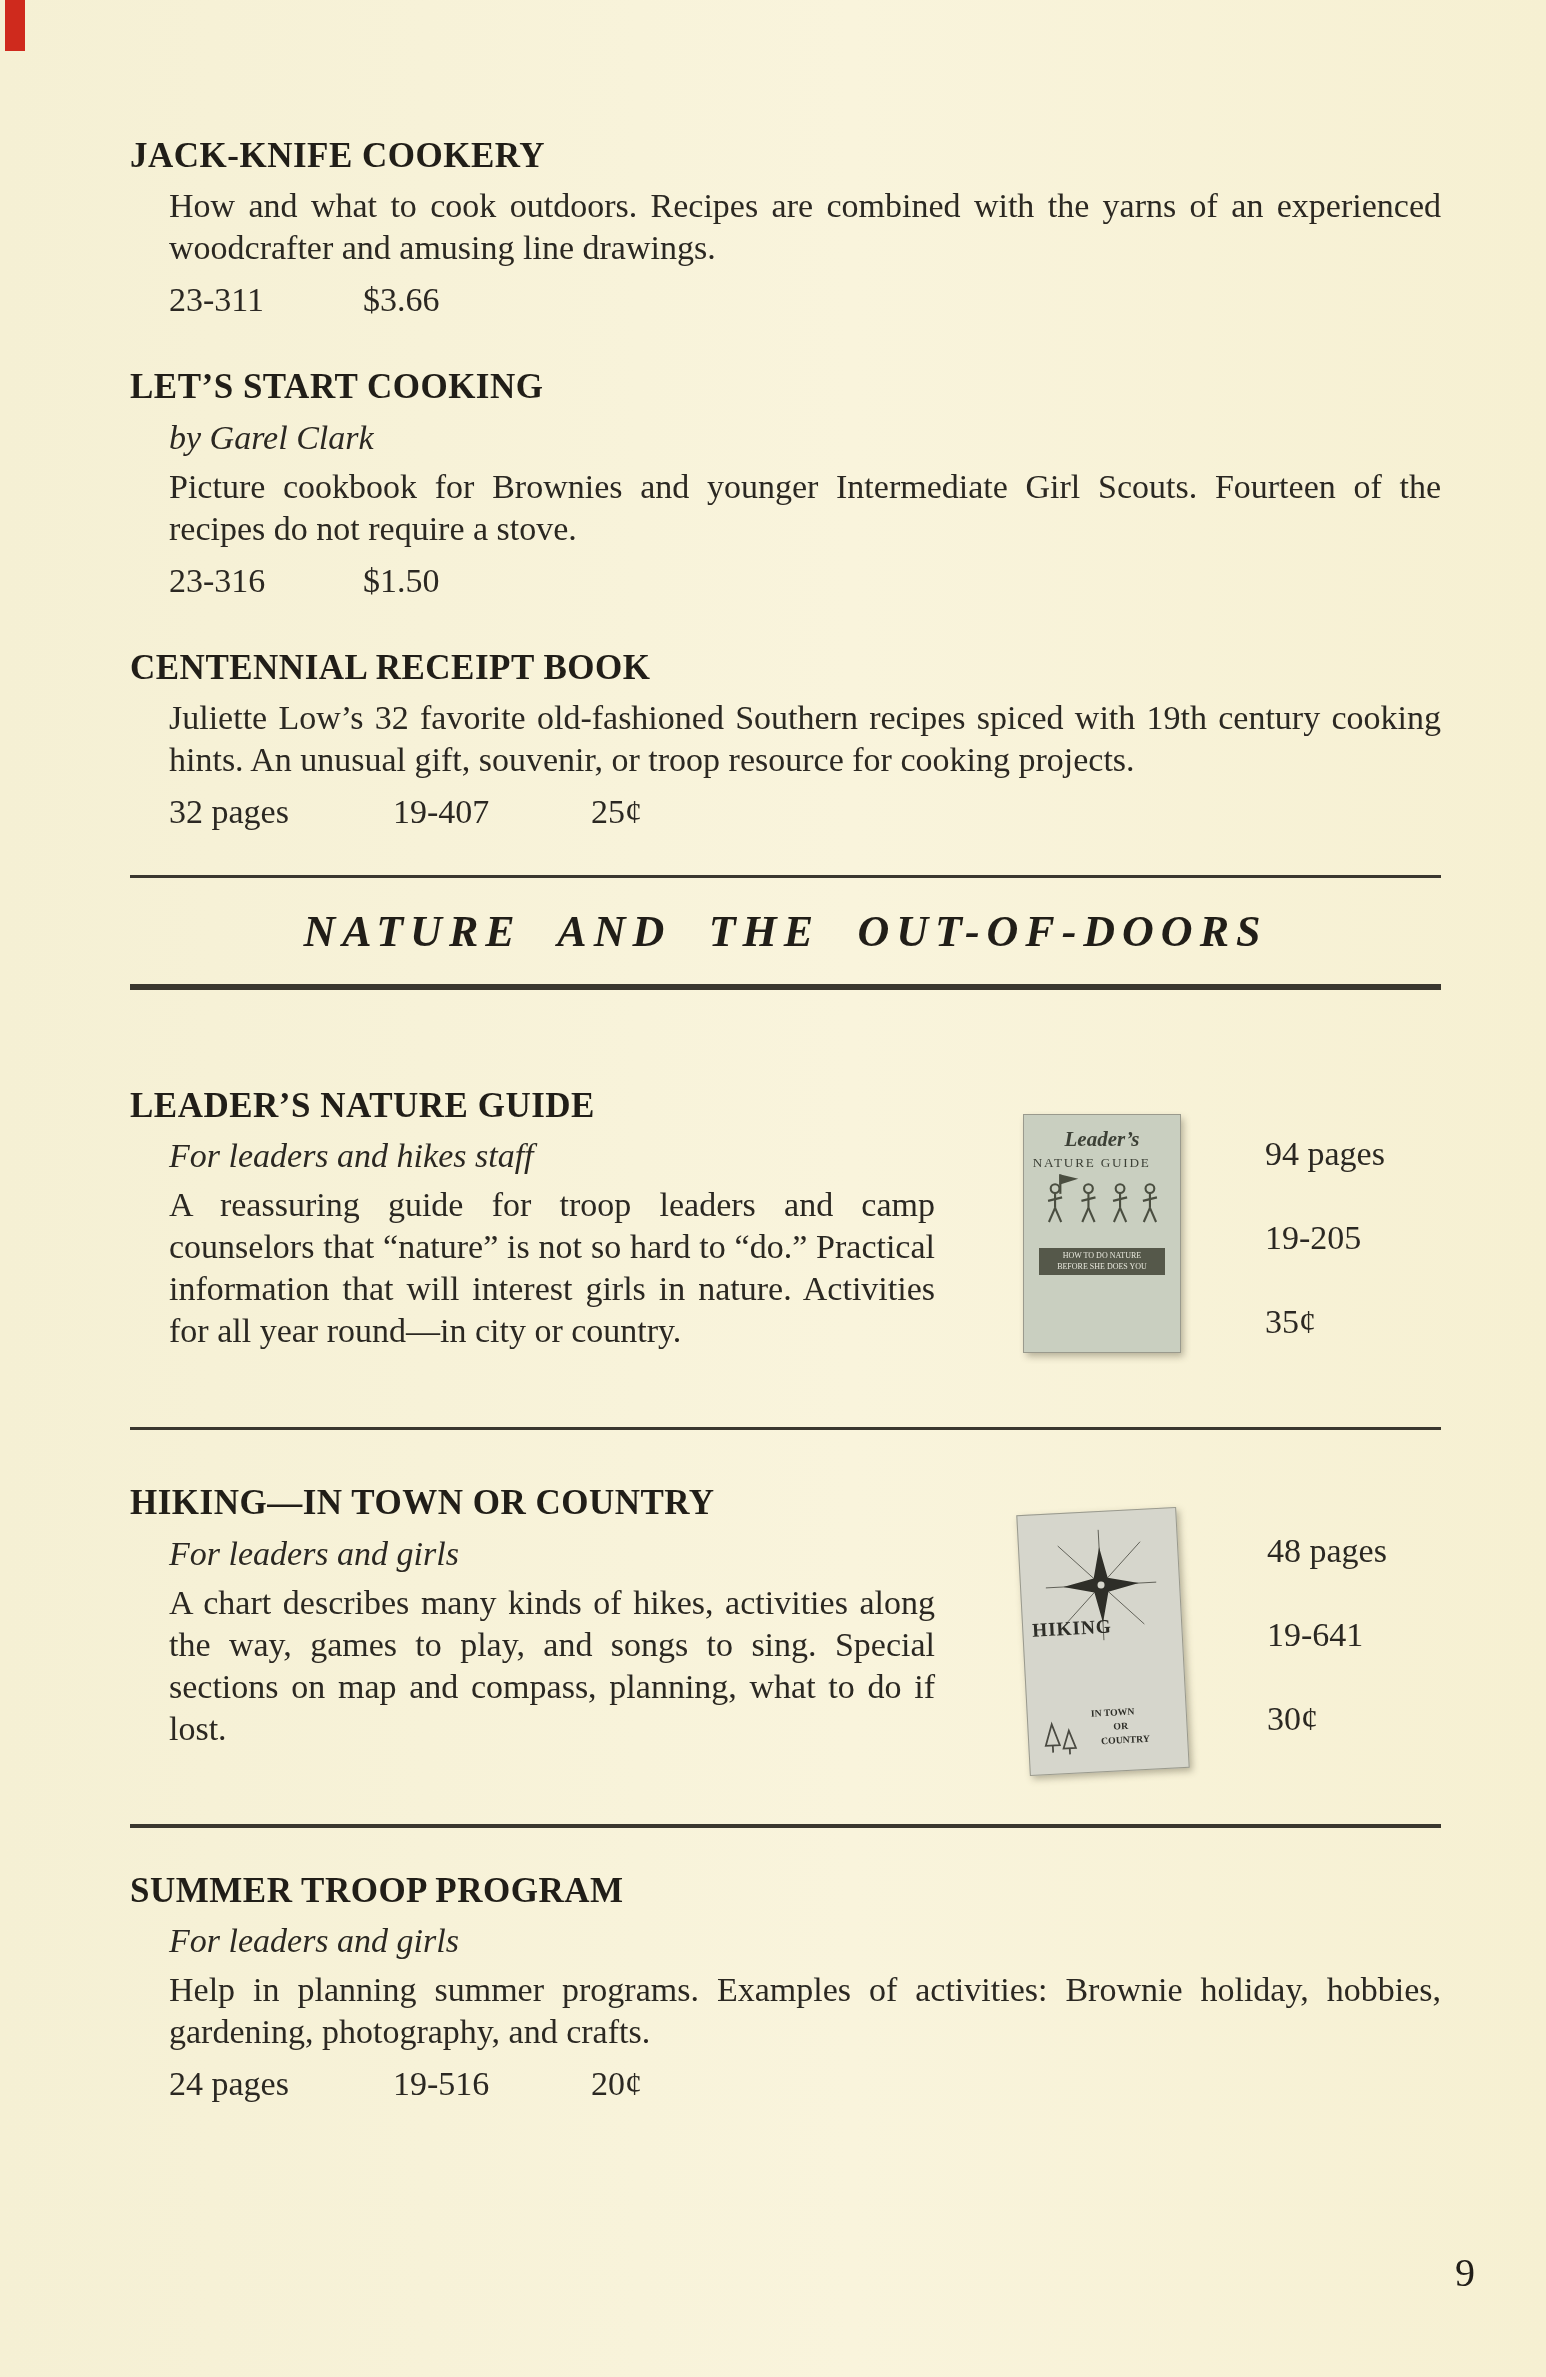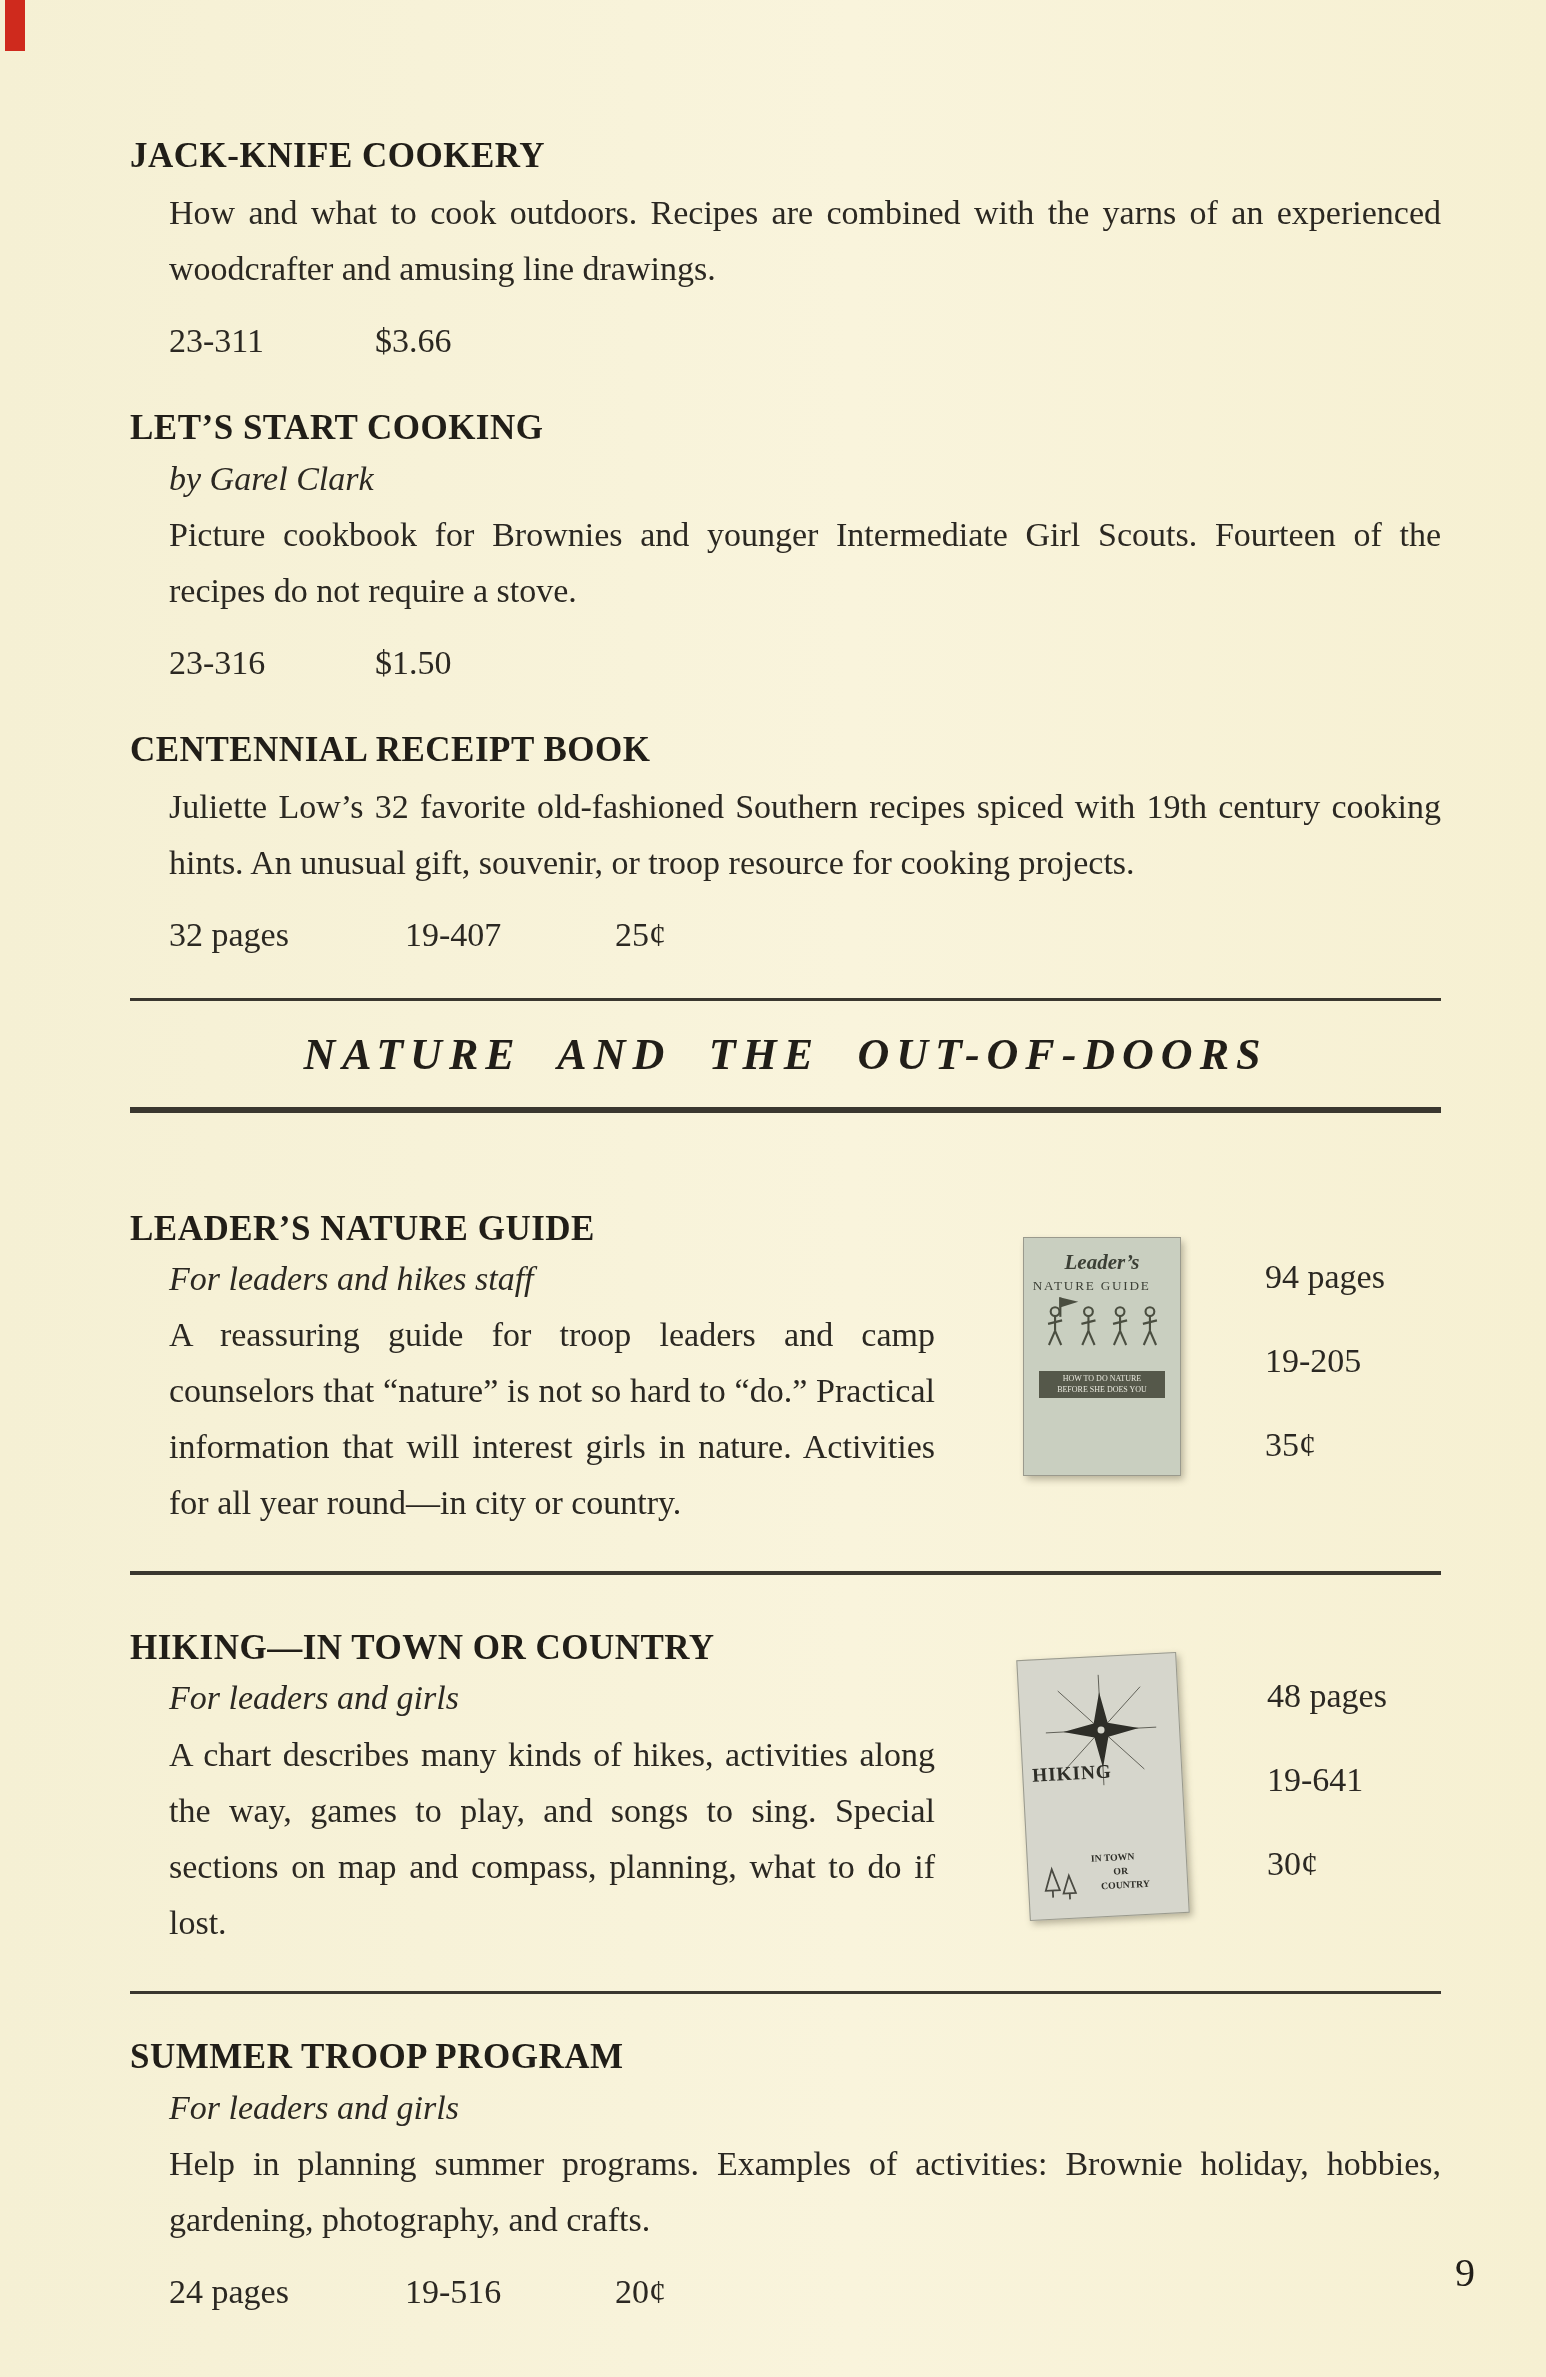--- a/index.html
+++ b/index.html
@@ -18,25 +18,25 @@
   }
   .content { padding:132px 106px 0 130px; }
 
   h3.entry-title {
     font-size:35px; font-weight:bold; letter-spacing:0.5px; color:#211e18;
     line-height:48px;
   }
   .ind { margin-left:39px; }
   .byline { font-style:italic; font-size:34px; line-height:46px; margin-top:3.5px; }
   .desc {
-    font-size:34px; line-height:56px; margin-top:5.3px;
+    font-size:34px; line-height:42px; margin-top:5.3px;
     text-align:justify; text-justify:inter-word;
   }
   .entry { margin-bottom:40px; }
-  .meta { margin-top:21px; font-size:34px; line-height:46px; display:flex;gap:12px; }
+  .meta { margin-top:8px; font-size:34px; line-height:46px; display:flex; }
   .meta .c220 { display:inline-block; width:194px; }
   .meta .c255 { display:inline-block; width:224px; }
   .meta .c225 { display:inline-block; width:198px; }
 
   .rule { background:#3a372f; width:1311px; }
   .rule-thin { height:2.6px; }
   .rule-thick { height:5.3px; }
   .rule-sep { height:3.5px; }
 
   .section-title {

